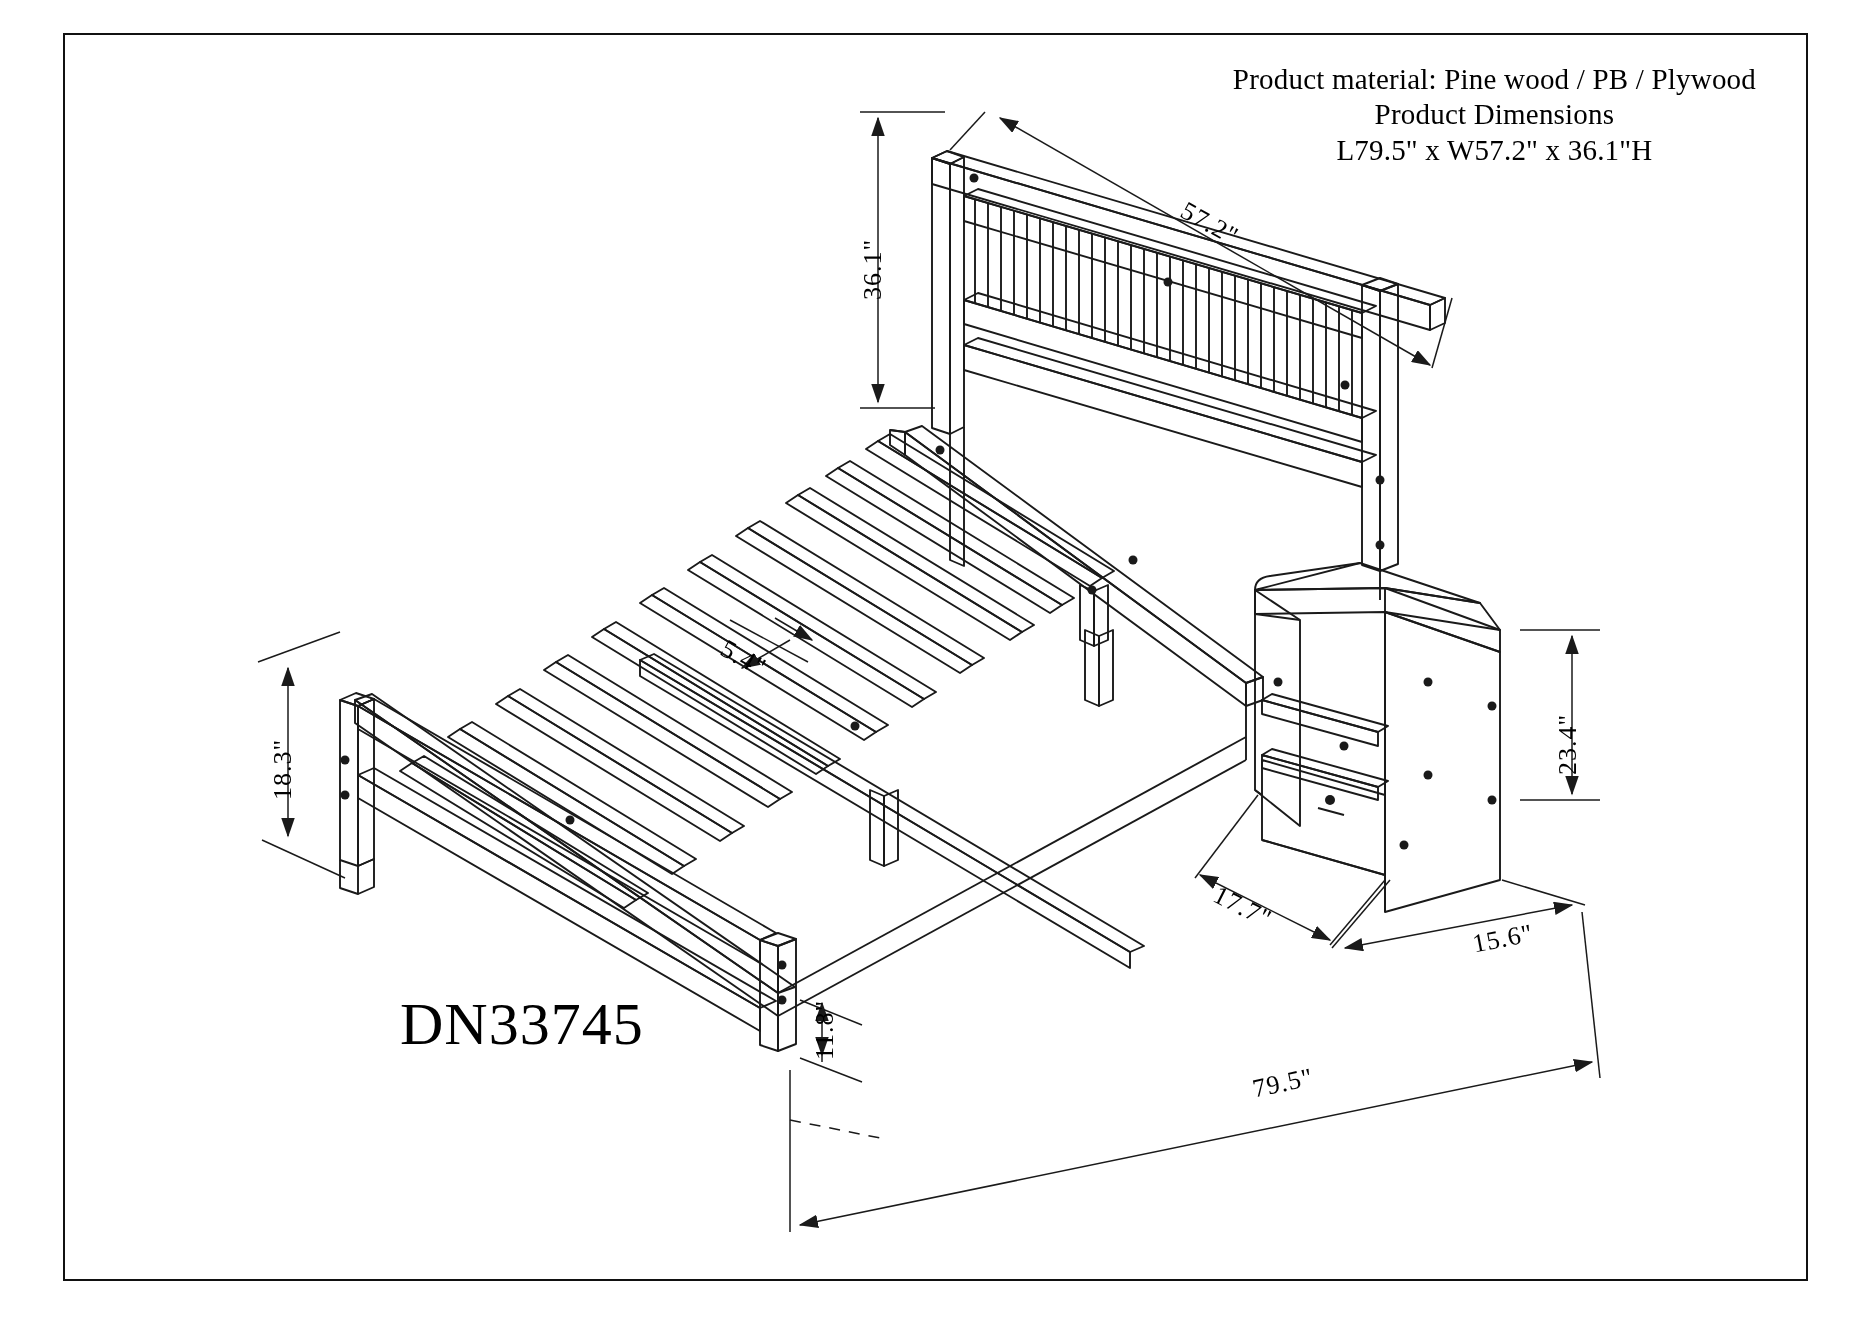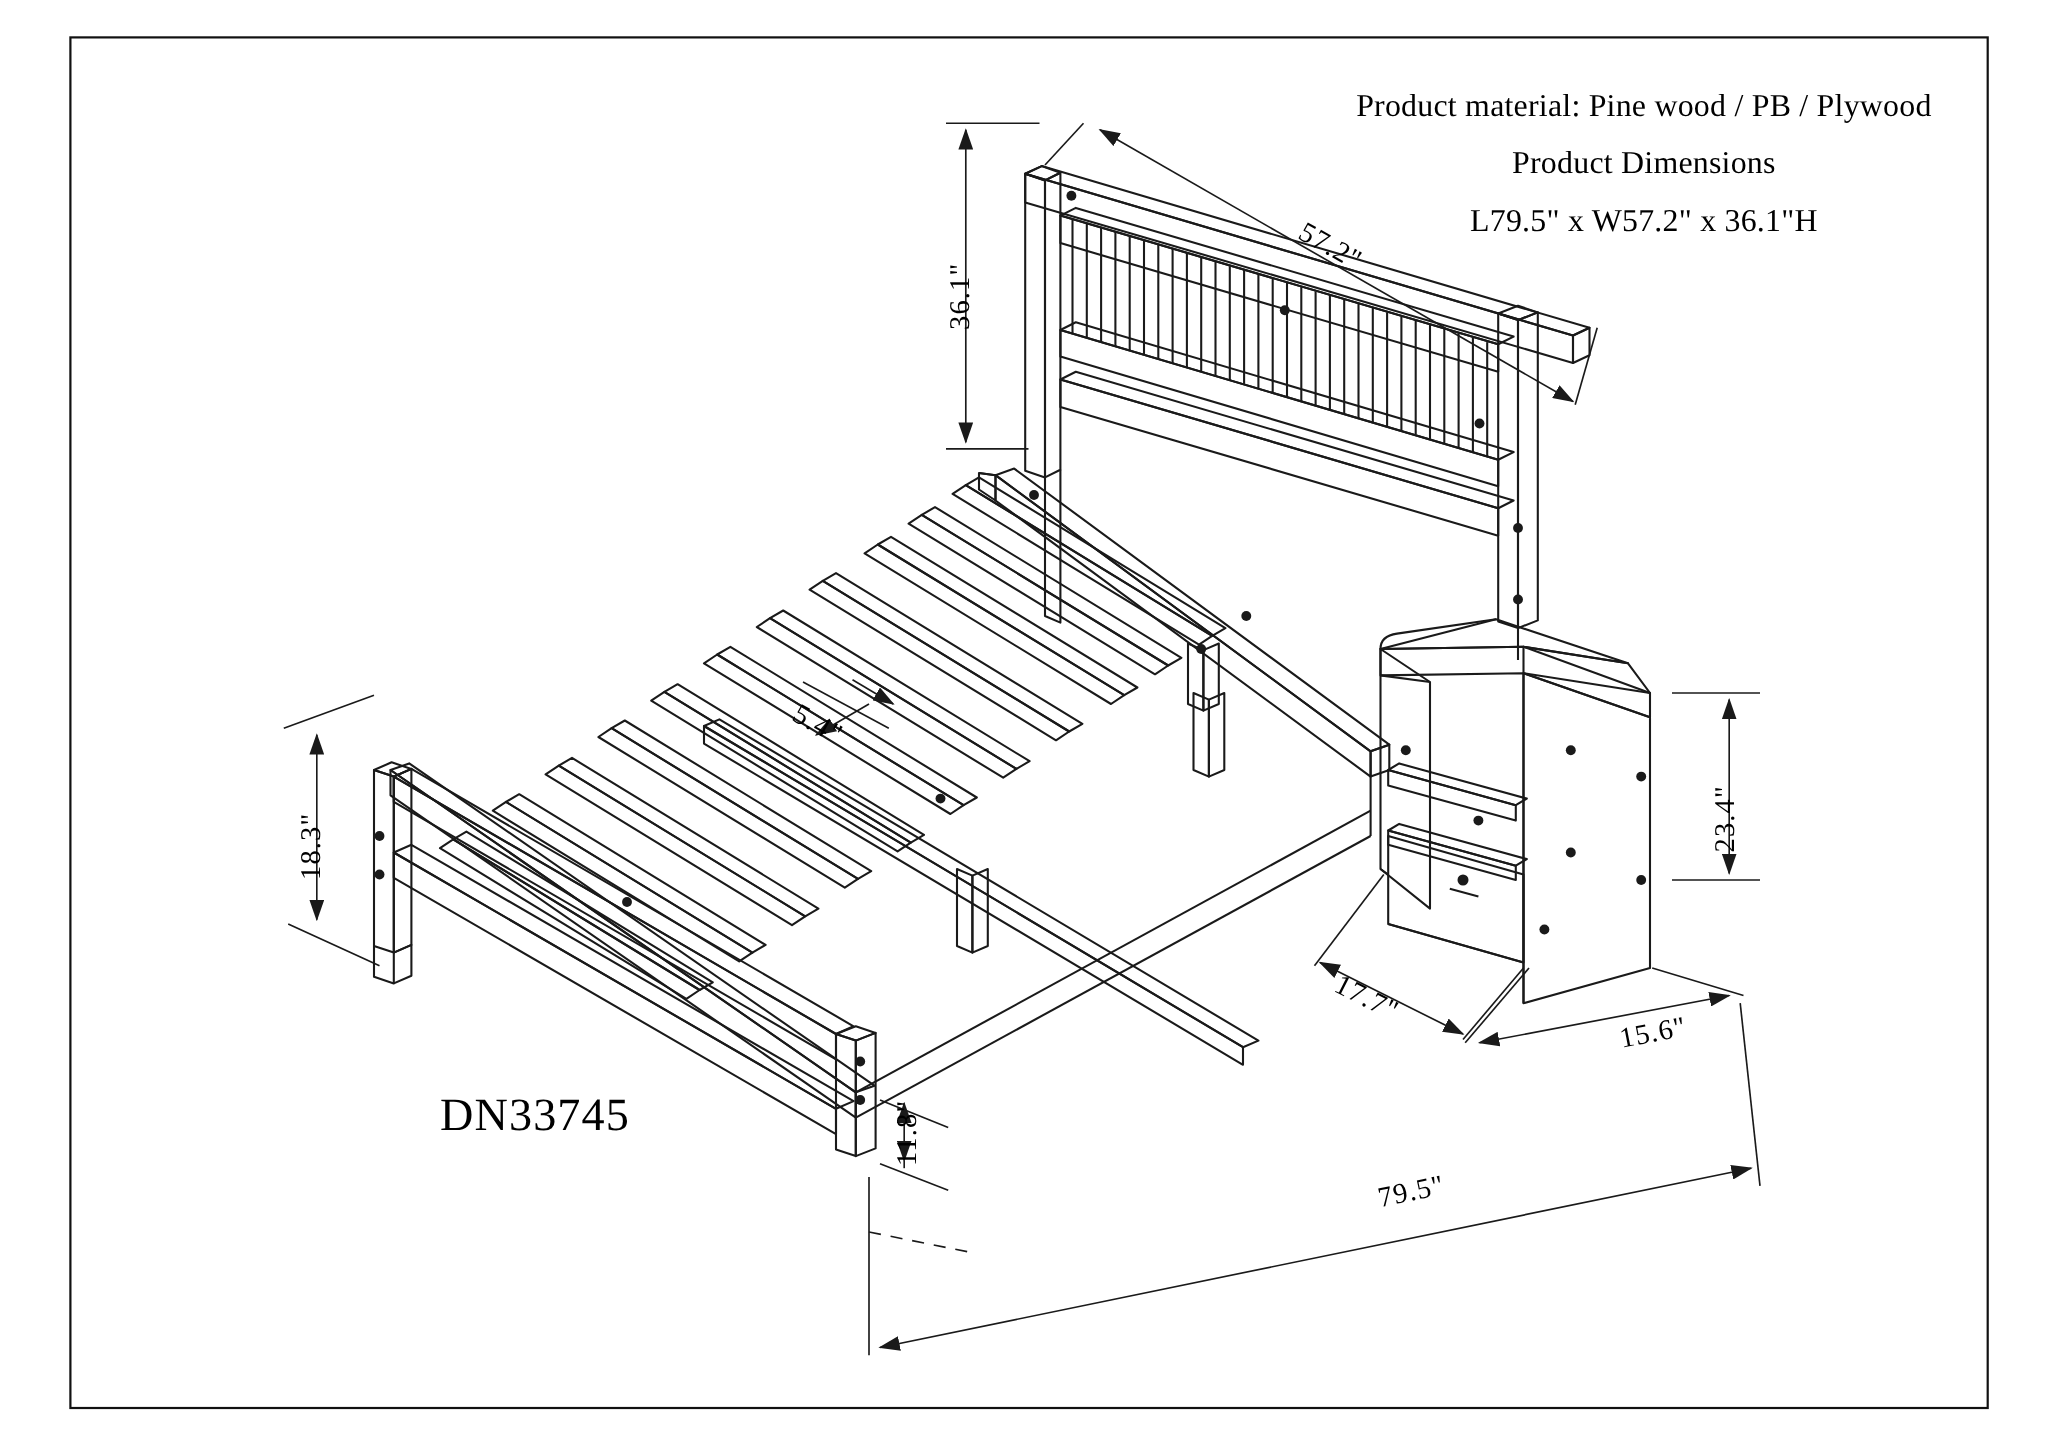--- a/index.html
+++ b/index.html
@@ -1,22 +1,22 @@
 <!DOCTYPE html>
 <html><head>
 <meta charset="utf-8">
 <style>
   html,body{margin:0;padding:0;background:#ffffff;}
   body{width:1871px;height:1322px;font-family:"Liberation Serif",serif;color:#000;}
   #page{position:relative;width:1871px;height:1322px;background:#fff;overflow:hidden;}
   #frame{position:absolute;left:63px;top:33px;width:1745px;height:1248px;border:2px solid #111;box-sizing:border-box;}
   svg.draw{position:absolute;left:0;top:0;width:1871px;height:1322px;}
   .spec-block{position:absolute;right:115px;top:62px;text-align:center;line-height:1.22;font-size:29px;letter-spacing:.2px;}
-  .spec-block div{white-space:nowrap;margin-top:17px;}
-  .model-no{position:absolute;left:400px;top:990px;font-size:42px;letter-spacing:1px;}
+  .spec-block div{white-space:nowrap;}
+  .model-no{position:absolute;left:400px;top:990px;font-size:60px;letter-spacing:1px;}
   .dim{position:absolute;font-size:26px;letter-spacing:1px;white-space:nowrap;font-family:"Liberation Serif",serif;}
   .rot90{transform:rotate(-90deg);transform-origin:left top;}
 </style>
 </head>
 <body>
 
 <div id="page">
 
   <div id="frame"></div>
 

